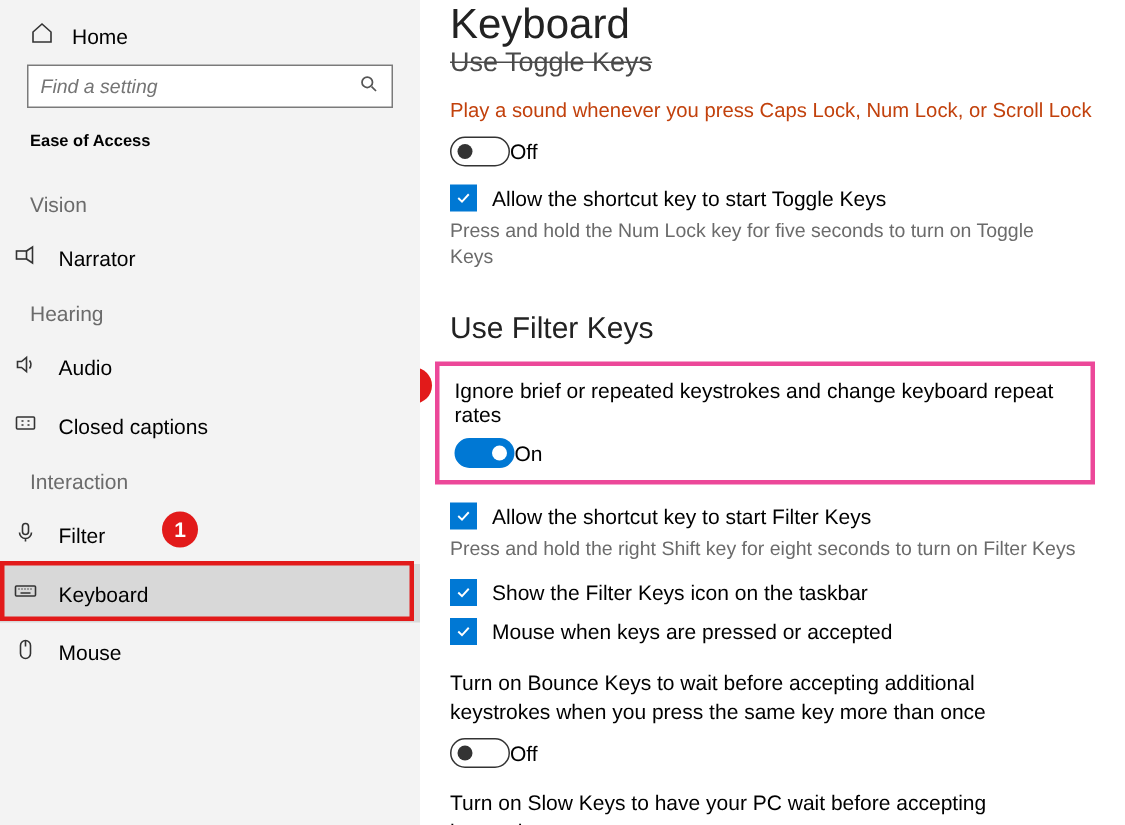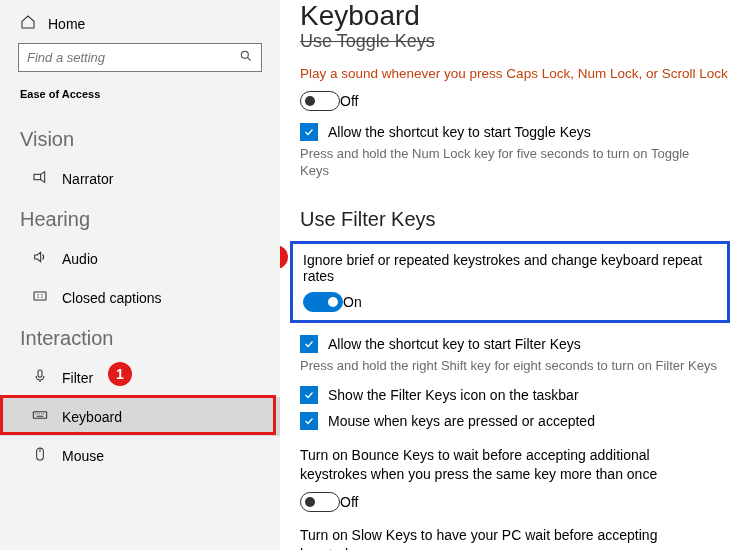--- a/index.html
+++ b/index.html
@@ -6,22 +6,22 @@
   html, body { width: 750px; height: 550px; font-family: "Segoe UI", Arial, sans-serif; font-size: 14px; color: #000; background: #fff; overflow: hidden; }
   .app { display: flex; width: 100%; height: 100%; }
   
   .sidebar { width: 280px; background: #f3f3f3; padding: 8px 0 0 0; display: flex; flex-direction: column; }
   .home-row { display: flex; align-items: center; gap: 12px; padding: 6px 20px 10px 20px; font-size: 14px; }
   .home-row svg { width: 16px; height: 16px; }
   .search-wrap { padding: 0 18px 10px 18px; }
   .search { display: flex; align-items: center; justify-content: space-between; border: 1px solid #7a7a7a; background: #fff; padding: 5px 8px; }
   .search input { border: none; outline: none; flex: 1; font-size: 13px; font-style: italic; color: #0f766e; background: transparent; }
   .ease { padding: 6px 20px 16px 20px; font-weight: 600; font-size: 11px; }
-  .group-label { padding: 10px 20px 8px 20px; color: #6b6b6b; font-size: 20px; }
-  .nav-item { display: flex; align-items: center; gap: 14px; padding: 10px 32px; font-size: 14px; cursor: default; position: relative; }
+  .group-label { padding: 10px 20px 8px 20px; color: #6b6b6b; font-size: 14px; }
+  .nav-item { display: flex; align-items: center; gap: 14px; padding: 10px 9px; font-size: 14px; cursor: default; position: relative; }
   .nav-item svg { width: 16px; height: 16px; flex: none; }
   .nav-list { padding-top: 2px; }
   .item-keyboard { background: #d8d8d8; }
   .highlight-1 { position: absolute; border: 3px solid #e21a1a; pointer-events: none; }
   .annot { position: absolute; width: 24px; height: 24px; border-radius: 50%; background: #e21a1a; color: #fff; font-weight: 700; font-size: 14px; display: flex; align-items: center; justify-content: center; pointer-events: none; }
   
   .main { flex: 1; padding: 0 20px 0 20px; overflow: hidden; position: relative; }
   .title { font-size: 28px; font-weight: 400; color: #222; }
   .subhead-cut { font-size: 18px; color: #4a4a4a; margin-top: 2px; }
   .desc { font-size: 13.5px; color: #c2410c; margin-top: 10px; line-height: 1.3; }
@@ -29,21 +29,21 @@
   .toggle { width: 40px; height: 20px; border-radius: 10px; border: 1px solid #333; position: relative; background: #fff; }
   .toggle .knob { position: absolute; width: 10px; height: 10px; border-radius: 50%; background: #333; top: 4px; left: 4px; }
   .toggle.on { background: #0078d4; border-color: #0078d4; }
   .toggle.on .knob { background: #fff; left: auto; right: 4px; top: 4px; }
   .check-row { display: flex; align-items: center; gap: 10px; margin-top: 12px; font-size: 14px; }
   .checkbox { width: 18px; height: 18px; background: #0078d4; display: flex; align-items: center; justify-content: center; flex: none; }
   .checkbox svg { width: 12px; height: 12px; stroke: #fff; stroke-width: 2.5; fill: none; }
   .hint { font-size: 13px; color: #6b6b6b; margin-top: 4px; line-height: 1.35; }
   .section-head { font-size: 20px; font-weight: 400; color: #222; margin-top: 28px; }
   .filter-block { position: relative; margin-top: 10px; }
-  .filter-highlight { border: 3px solid #1d4ed8; padding: 8px 10px 8px 10px; margin-left: -10px; }
+  .filter-highlight { border: 3px solid #ec4899; padding: 8px 10px 8px 10px; margin-left: -10px; }
   .bounce-desc { font-size: 14px; margin-top: 16px; line-height: 1.35; }
   .slow-desc { font-size: 14px; margin-top: 14px; line-height: 1.35; }
   .main-inner { position: relative; }
 </style>
 </head>
 <body>
 
 <div class="app">
 
   <div class="sidebar">

